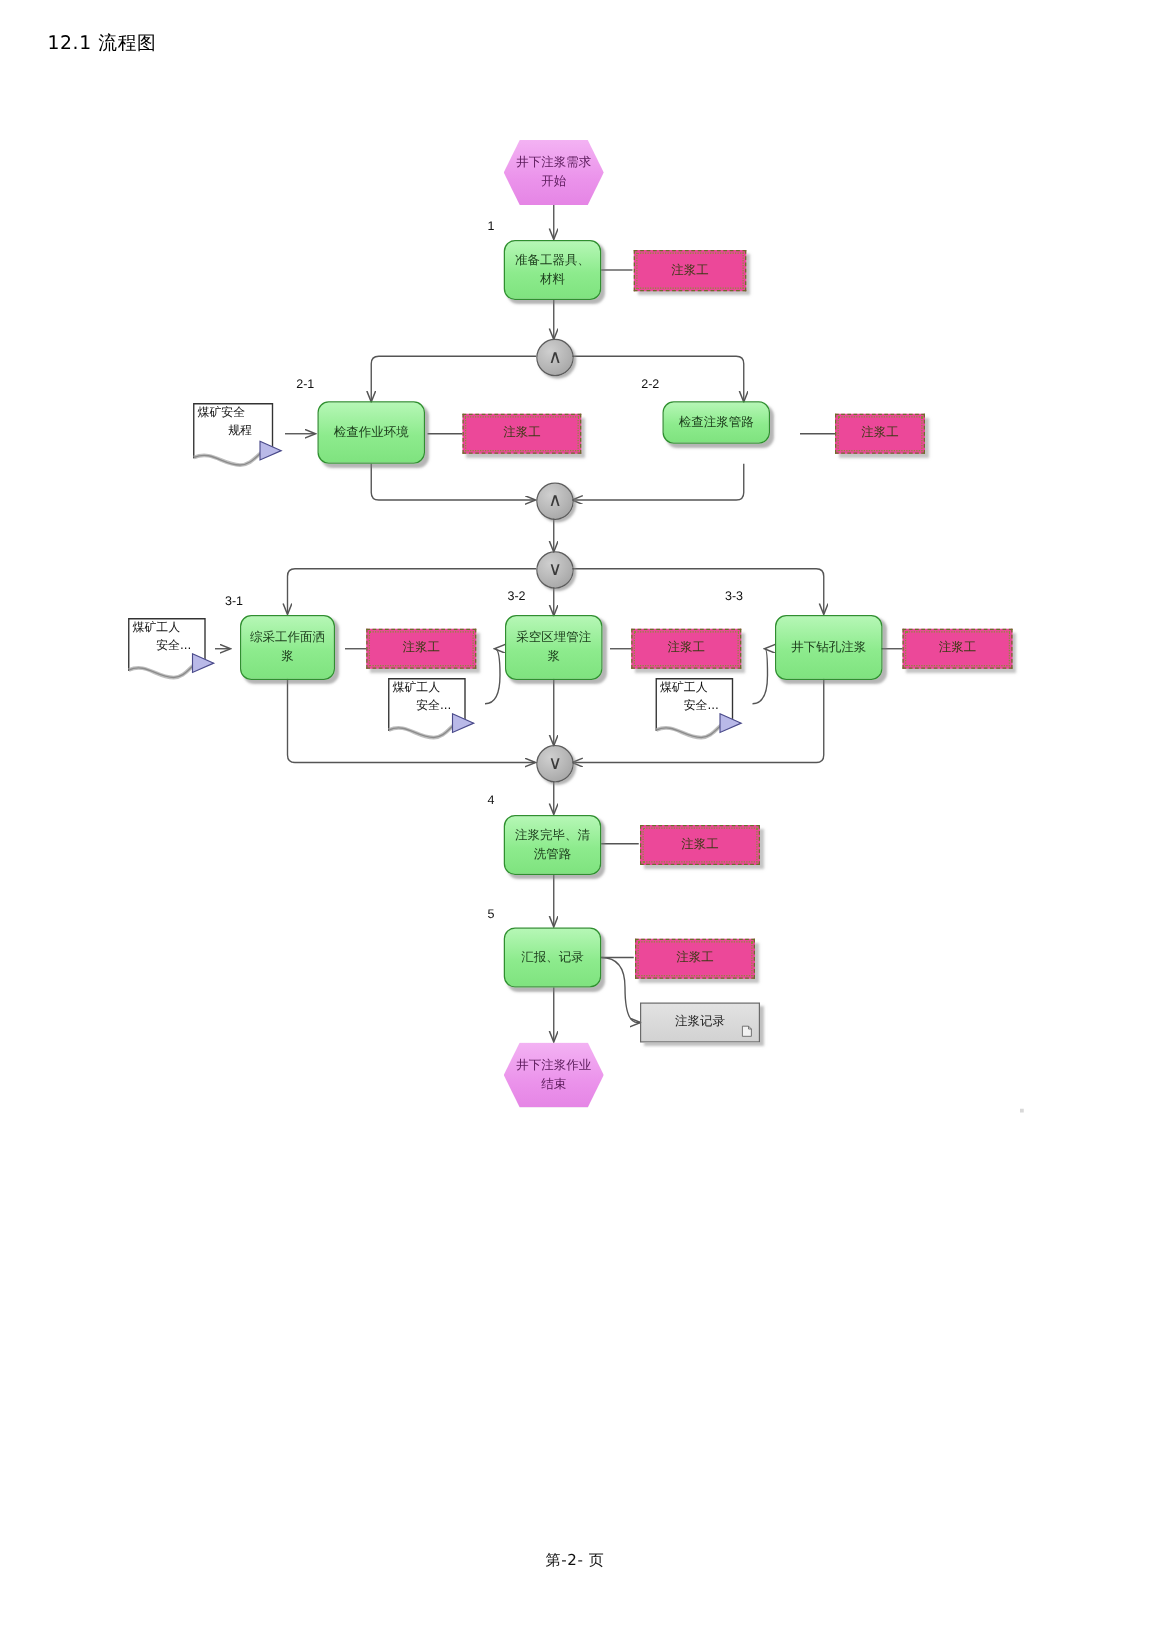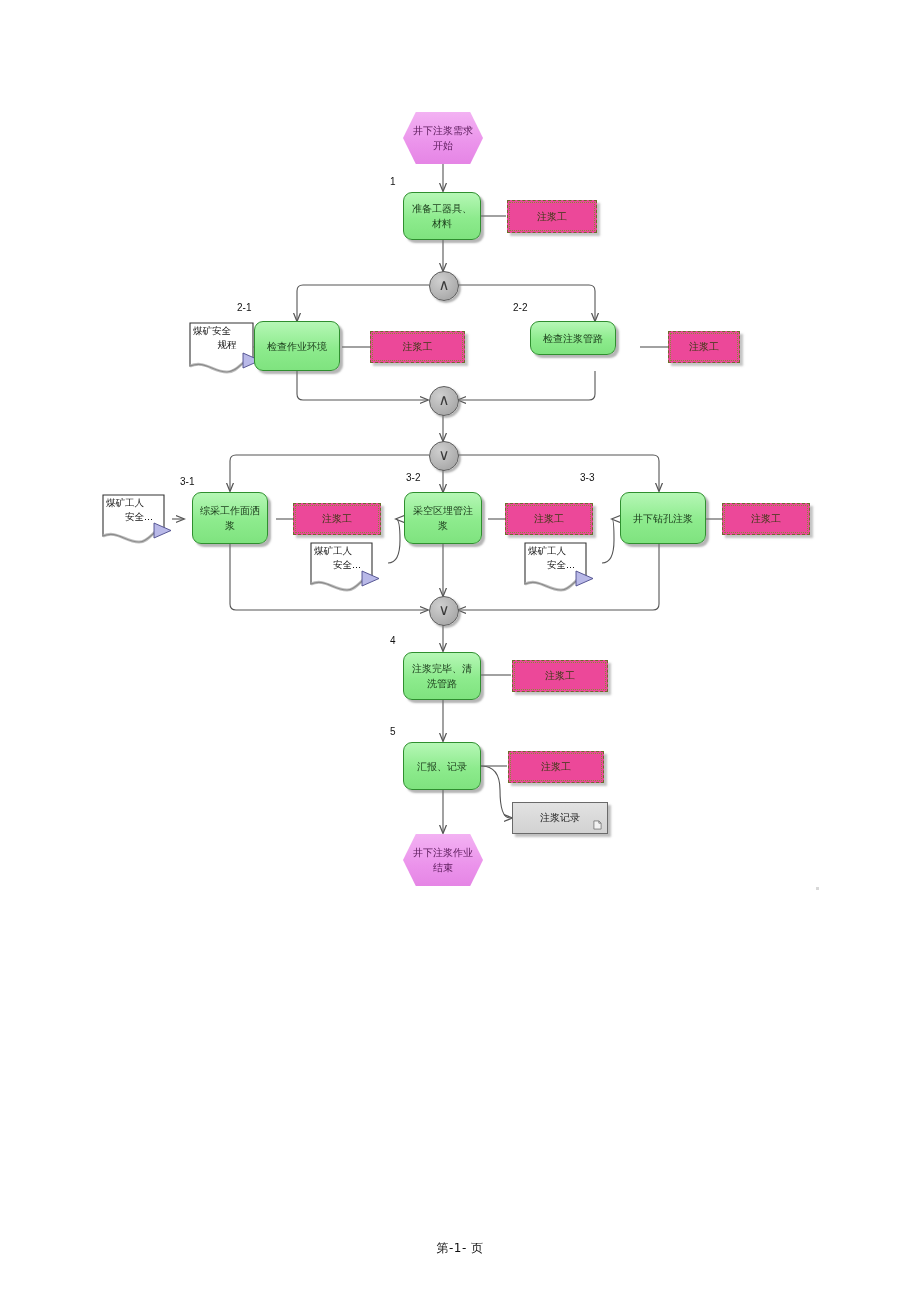--- a/index.html
+++ b/index.html
@@ -182,20 +182,21 @@
     position: absolute;
     width: 3px;
     height: 3px;
     background: #d8d8d8;
   }
 </style>
 </head>
 <body>
 
 <div id="heading">
+  <div class="head-line2">12.1 流程图</div>
 </div>
 
 <div id="chart">
 
   <svg id="wires" viewBox="0 0 920 1200">
     <defs>
       <marker id="ah" markerWidth="9" markerHeight="9" refX="7.5" refY="3.2" orient="auto">
         <path d="M0,0 L8,3.2 L0,6.4" fill="none" stroke="#555" stroke-width="1.1"></path>
       </marker>
     </defs>
@@ -269,21 +270,21 @@
   </div>
   <div class="node note" style="left:507px; top:200px; width:90px; height:33px;">
     <span>注浆工</span>
   </div>
 
   <div class="junction" style="left:429px; top:271px;">
     <span>∧</span>
   </div>
 
   <div class="steplabel" style="left:237px; top:302px;">2-1</div>
-  <div class="docshape" style="left:152px; top:320px; width:80px; height:58px;margin-left:35px;">
+  <div class="docshape" style="left:152px; top:320px; width:80px; height:58px;">
     <svg width="80" height="58" viewBox="0 0 80 58">
       <path d="M3,3 L66,3 L66,38 C56,38 52,52 40,52 C26,52 18,40 3,46 Z" fill="#ffffff" stroke="#333" stroke-width="1.1"></path>
       <path d="M66,38 C56,38 52,52 40,52 C26,52 18,40 3,46" fill="none" stroke="#aaaaaa" stroke-width="3" opacity="0.75"></path>
       <path d="M56,33 L73,40.5 L56,48 Z" fill="#B9B9E8" stroke="#4a4a8a" stroke-width="0.9"></path>
     </svg>
     <div class="doctext">
       <span>煤矿安全</span>
       <span class="l2">规程</span>
     </div>
   </div>
@@ -415,14 +416,14 @@
     <div>
       <div>井下注浆作业</div>
       <div>结束</div>
     </div>
   </div>
 
   <div class="speck" style="left:816px; top:887px;"></div>
 </div>
 
 <div id="footer">
-  <span>第-1- 页</span>
+  <span>第-2- 页</span>
 </div>
 
 </body></html>

